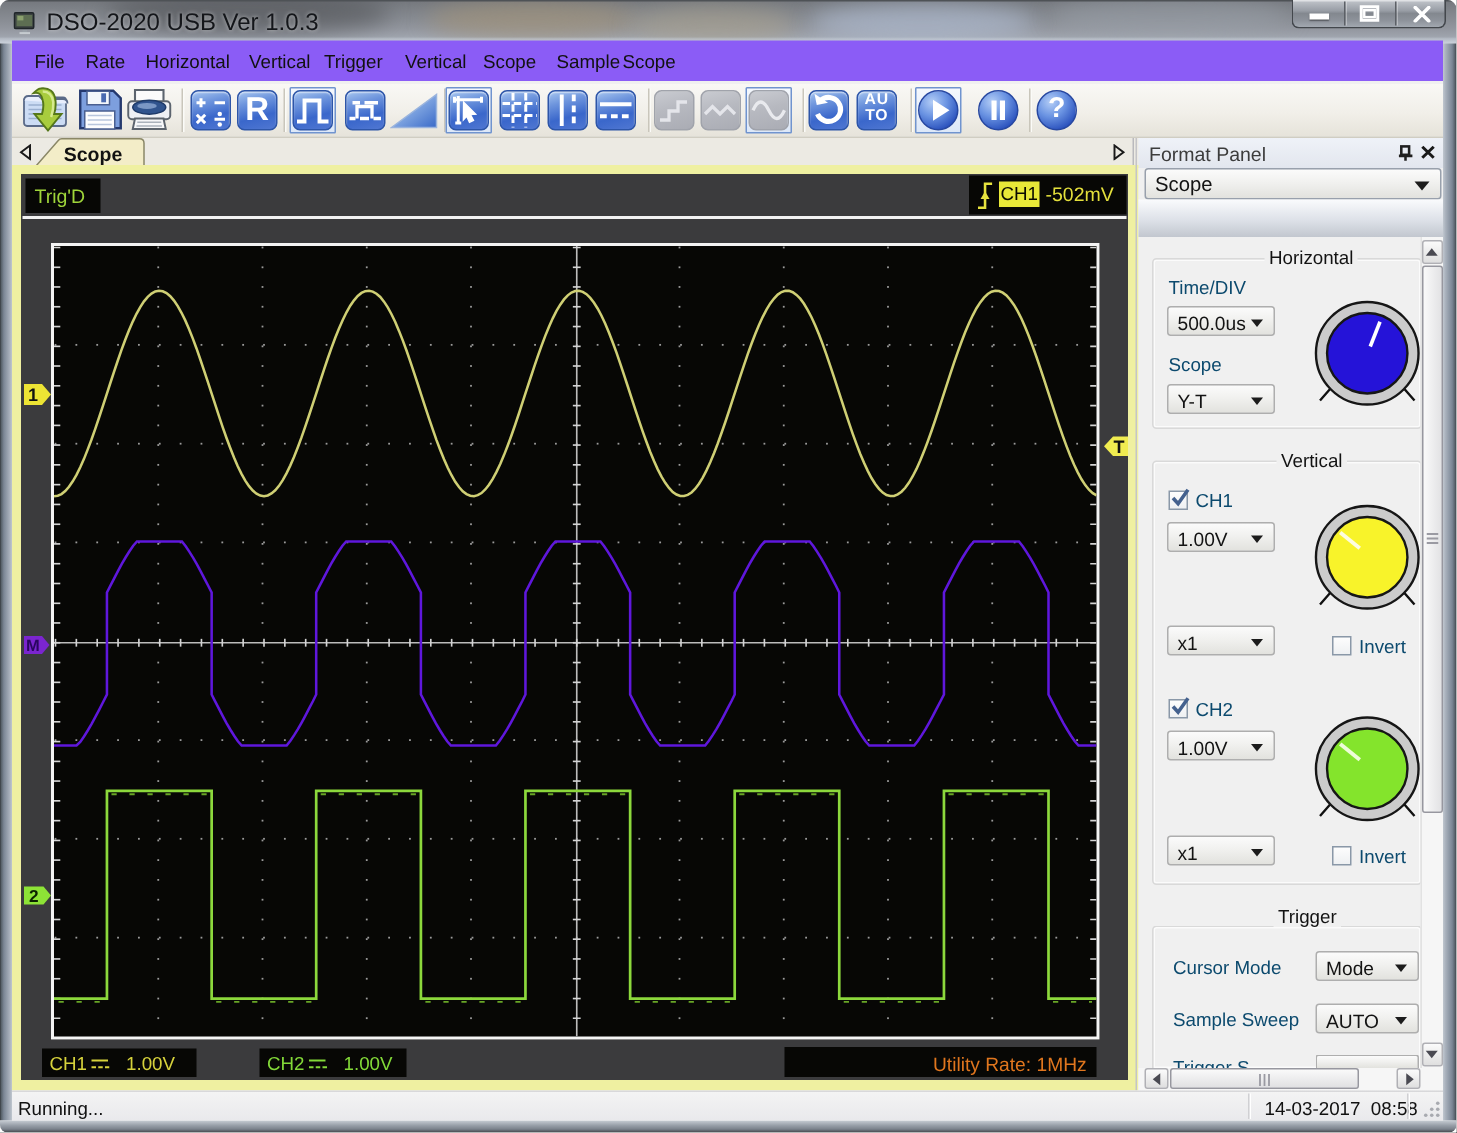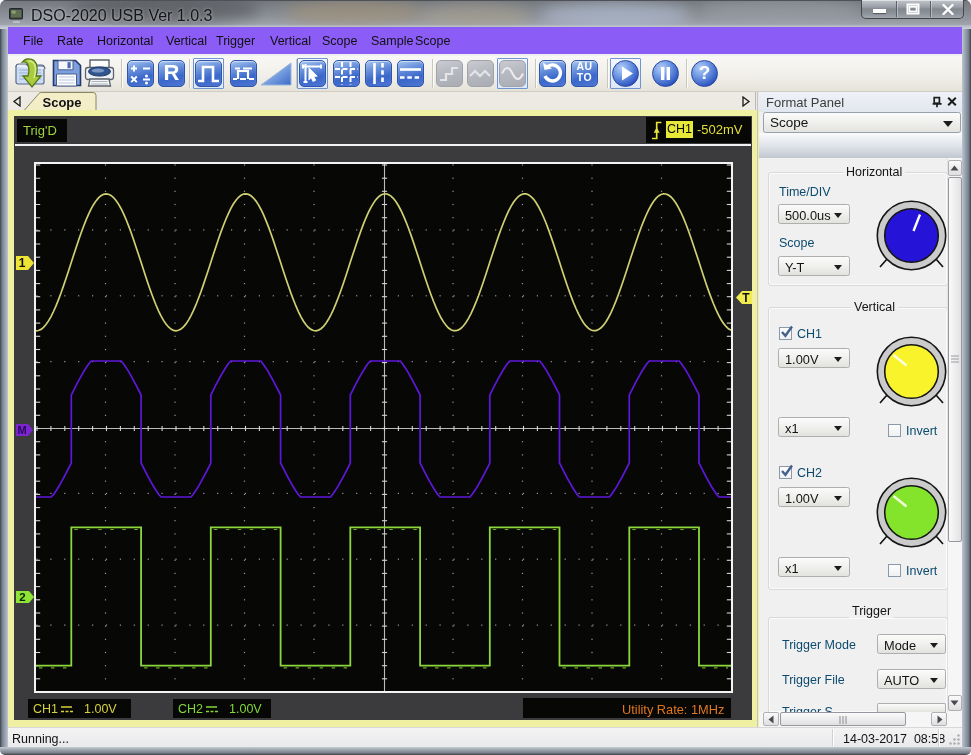--- a/index.html
+++ b/index.html
@@ -1197,26 +1197,26 @@
 </svg>
 <div class="combo" style="left:778px;top:557px;width:72px">
       <b>x1</b>
       <i></i>
     </div>
 <div class="cb" style="left:888px;top:564px"></div>
 <div class="lbl" style="left:906px;top:564px">Invert</div>
 
 <div class="gbox" style="left:768px;top:617px;width:180px;height:95px;border-bottom:none;border-radius:3px 3px 0 0"></div>
 <div class="glabel" style="left:849px;top:604px">Trigger</div>
-<div class="lbl" style="left:782px;top:638px">Trigger Mode</div>
+<div class="lbl" style="left:782px;top:638px">Cursor Mode</div>
 <div class="combo" style="left:877px;top:634px;width:69px">
       <b>Mode</b>
       <i></i>
     </div>
-<div class="lbl" style="left:782px;top:673px">Trigger File</div>
+<div class="lbl" style="left:782px;top:673px">Sample Sweep</div>
 <div class="combo" style="left:877px;top:669px;width:69px">
       <b>AUTO</b>
       <i></i>
     </div>
 <div class="lbl" style="left:782px;top:705px;height:7px;overflow:hidden">Trigger S</div>
 <div class="combo" style="left:877px;top:703px;width:69px;height:9px;border-bottom:none;border-radius:2px 2px 0 0"></div>
 
 <div class="abs" style="left:947px;top:158px;width:15px;height:554px;background:#f6f6f6;border-left:1px solid #e2e2e2"></div>
 <div class="abs" style="left:947.5px;top:160px;width:14px;height:16px;background:linear-gradient(180deg,#fbfbfb,#dfdfdf);border:1px solid #b0b0b5;border-radius:2px"></div>
 <svg class="abs" style="left:950px;top:165px" width="9" height="6" viewBox="0 0 9 6">

